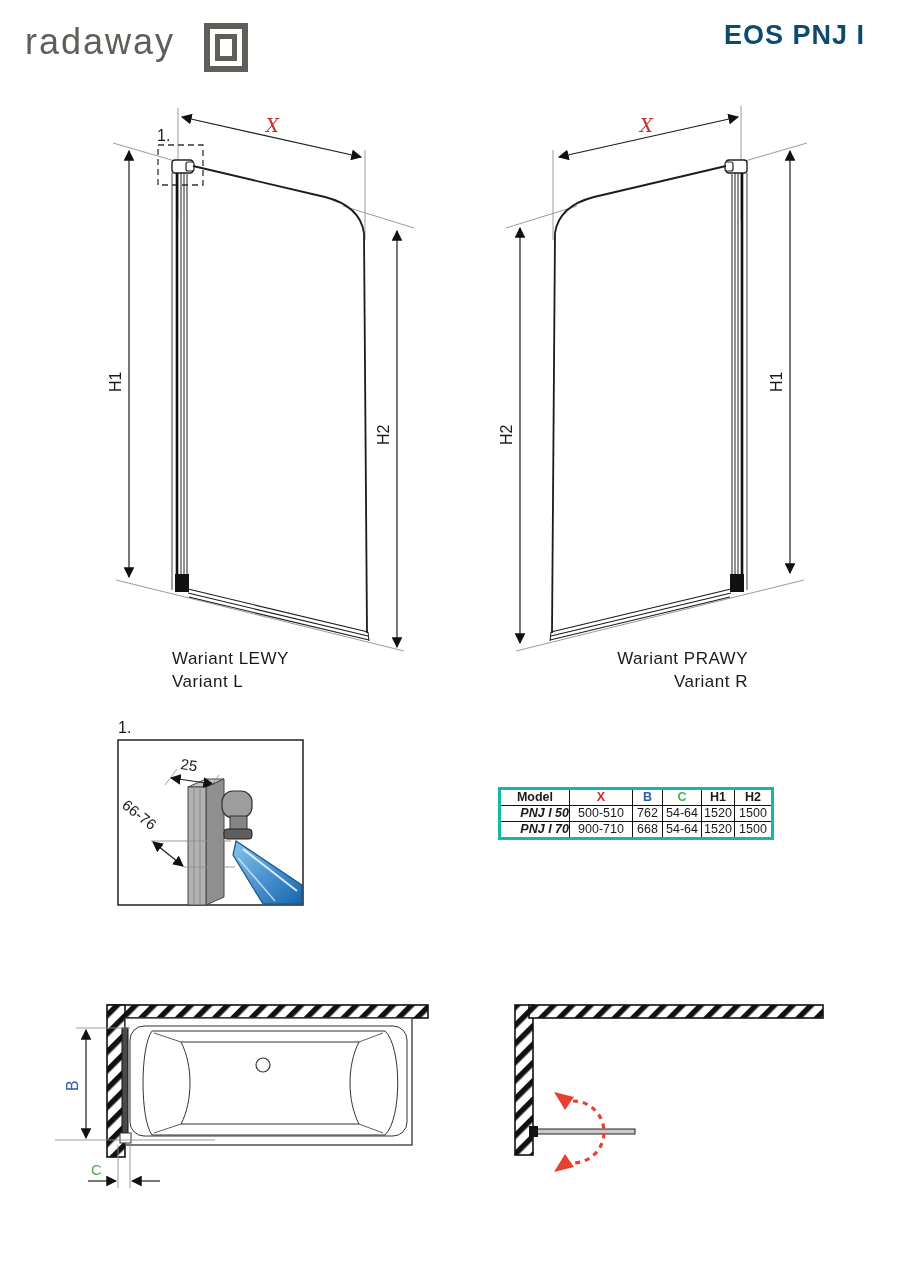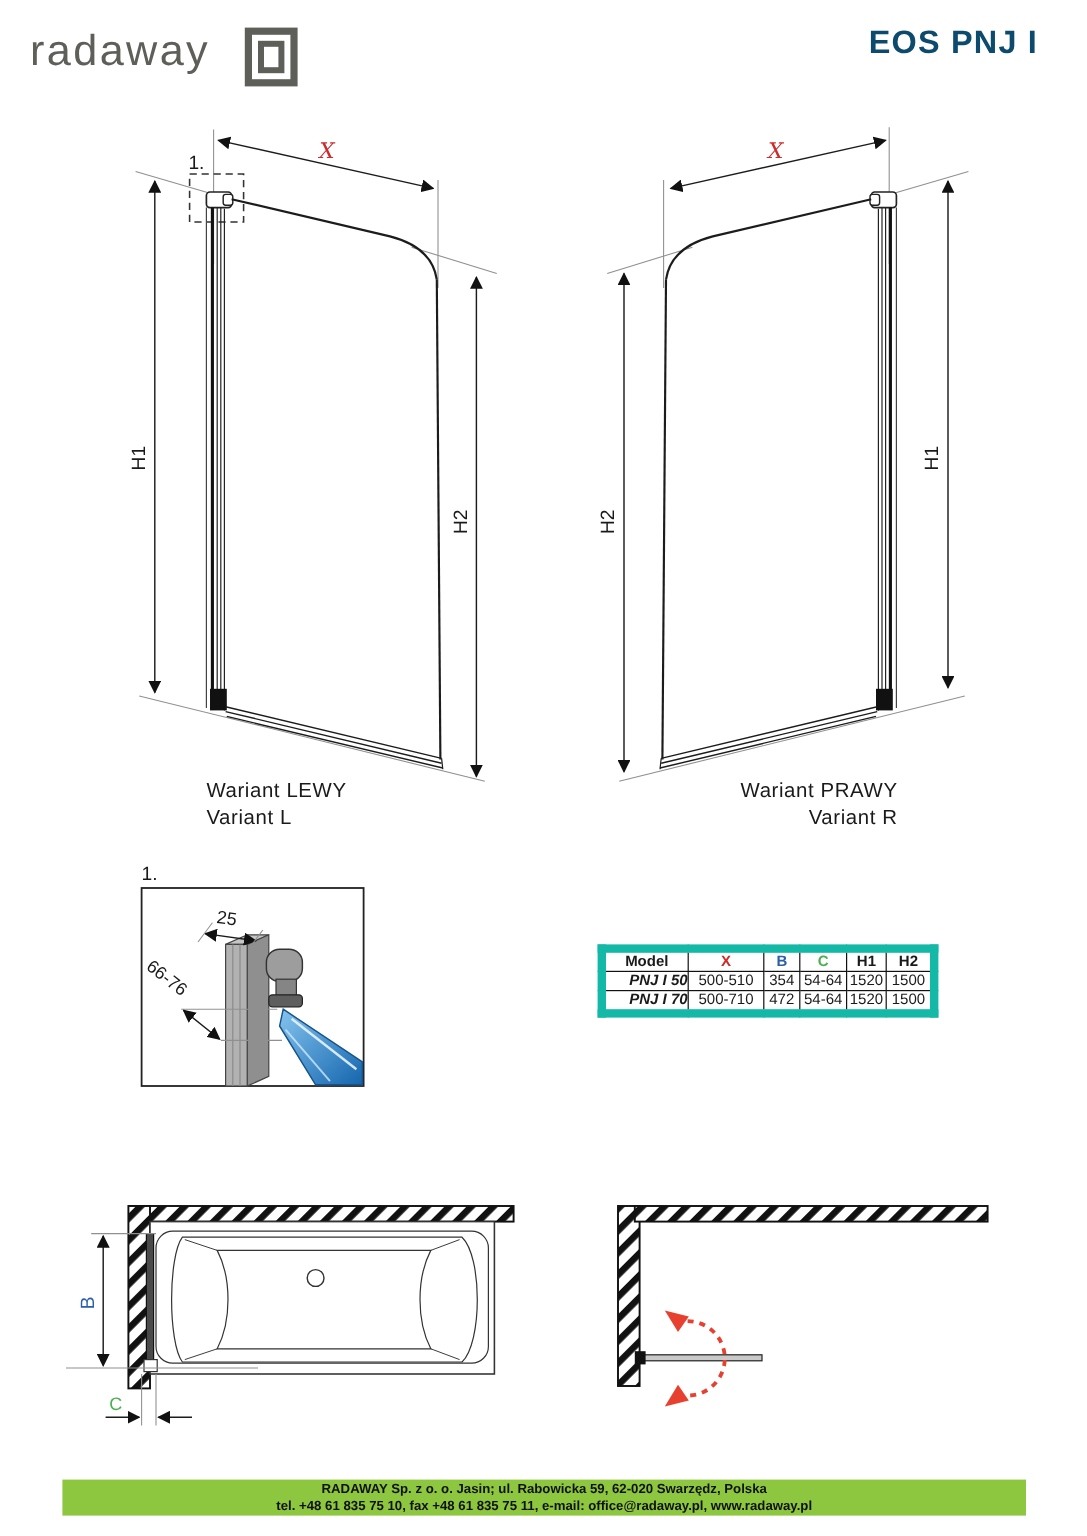--- a/index.html
+++ b/index.html
@@ -20,21 +20,21 @@
   .dim-x{font-size:18px;fill:#cc2b2b;font-style:italic;font-family:"DejaVu Serif",serif;}
   .caption{font-size:17px;fill:#1a1a1a;letter-spacing:0.5px;}
   .ref-label{font-size:16px;fill:#1a1a1a;}
   .thin{stroke:#909090;stroke-width:0.9;}
   .main{stroke:#1c1c1c;fill:none;}
   .dimline{stroke:#1c1c1c;stroke-width:1.2;fill:none;}
   
   #spec-table{position:absolute;left:498px;top:787px;border-collapse:collapse;
               font-size:12.5px;font-weight:bold;text-align:center;}
   #spec-table td,#spec-table th{border:1.6px solid #111;padding:0;height:15px;line-height:15px;}
-  #spec-table{border:7px solid #14b8a6;}
+  #spec-table{border:3px solid #14b8a6;}
   .c-model{width:68px;} .c-x{width:62px;} .c-b{width:29px;} .c-c{width:38px;}
   .c-h1{width:32px;} .c-h2{width:36px;}
   .hdr-x{color:#cc2b2b;} .hdr-b{color:#2b5fa8;} .hdr-c{color:#4caf50;}
   .cell-model{font-style:italic;text-align:right;}
   .cell-val{font-weight:400;}
   
   #footer{position:absolute;left:52px;top:1233px;width:803px;height:30px;background:#8dc63f;
           display:flex;flex-direction:column;align-items:center;justify-content:center;}
   #footer div{font-size:11px;font-weight:bold;color:#111;line-height:14px;}
 </style>
@@ -192,29 +192,29 @@
       <th class="c-model">Model</th>
       <th class="c-x hdr-x">X</th>
       <th class="c-b hdr-b">B</th>
       <th class="c-c hdr-c">C</th>
       <th class="c-h1">H1</th>
       <th class="c-h2">H2</th>
     </tr>
     <tr>
       <td class="cell-model">PNJ I 50</td>
       <td class="cell-val">500-510</td>
-      <td class="cell-val">354</td>
+      <td class="cell-val">762</td>
       <td class="cell-val">54-64</td>
       <td class="cell-val">1520</td>
       <td class="cell-val">1500</td>
     </tr>
     <tr>
       <td class="cell-model">PNJ I 70</td>
-      <td class="cell-val">500-710</td>
-      <td class="cell-val">472</td>
+      <td class="cell-val">900-710</td>
+      <td class="cell-val">668</td>
       <td class="cell-val">54-64</td>
       <td class="cell-val">1520</td>
       <td class="cell-val">1500</td>
     </tr>
   </tbody>
     </table>
 
   <svg class="draw" style="left:50px;top:995px" width="390" height="215" viewBox="0 0 390 215">
     <rect x="58" y="10" width="320" height="13" fill="url(#hatch)" stroke="#111" stroke-width="1.6"></rect>
     <rect x="57" y="10" width="18" height="152" fill="url(#hatch)" stroke="#111" stroke-width="1.6"></rect>
@@ -251,18 +251,14 @@
     <rect x="24" y="10" width="294" height="13" fill="url(#hatch)" stroke="#111" stroke-width="1.6"></rect>
     <rect x="26" y="134" width="104" height="5" fill="#c9c9c9" stroke="#222" stroke-width="1"></rect>
     <rect x="24" y="131" width="9" height="11" fill="#111"></rect>
     <g>
       <path d="M68,106 A31,31 0 0 1 68,168" fill="none" stroke="#e8402e" stroke-width="3.2" stroke-dasharray="5 5"></path>
       <polygon points="49,97 69,102 60,115" fill="#e8402e"></polygon>
       <polygon points="49,177 69,172 60,159" fill="#e8402e"></polygon>
     </g>
   </svg>
 
-  <div id="footer">
-    <div>RADAWAY Sp. z o. o. Jasin; ul. Rabowicka 59, 62-020 Swarzędz, Polska</div>
-    <div>tel. +48 61 835 75 10, fax +48 61 835 75 11, e-mail: office@radaway.pl, www.radaway.pl</div>
-  </div>
 
 </div>
 
 </body></html>

